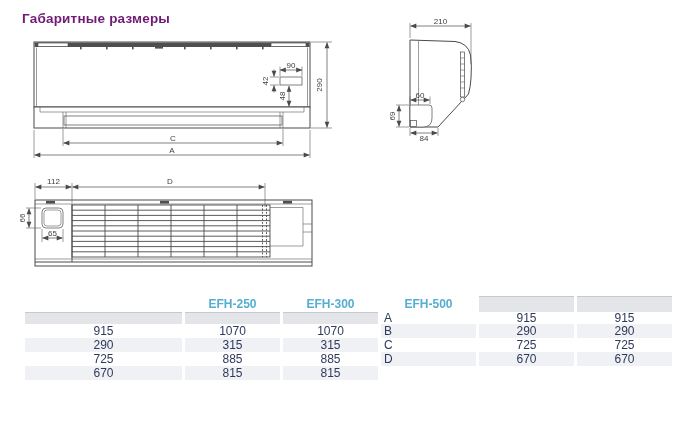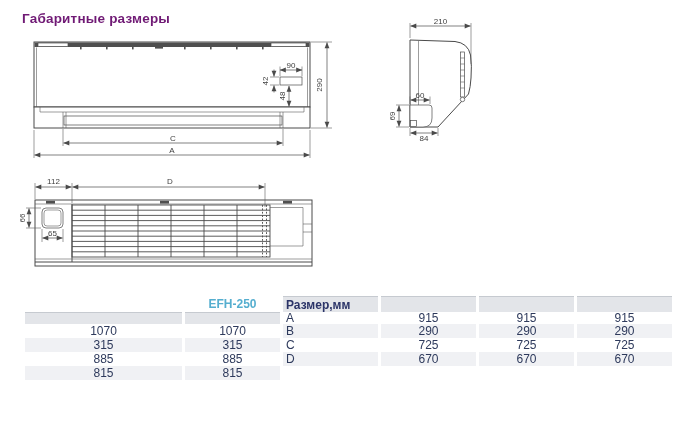--- a/index.html
+++ b/index.html
@@ -199,22 +199,23 @@
     <line class="lt" x1="63" y1="229" x2="63" y2="242"></line>
     <line class="dim" x1="42.5" y1="238" x2="62.5" y2="238"></line>
     <text class="dt" x="52.5" y="235.5" text-anchor="middle">65</text>
   </g>
 </svg>
 
 <div class="dim-table">
 
   <div class="tc th lbl"></div>
   <div class="tc th">EFH-250</div>
-
-  <div class="tc band lbl size-lbl">Размер,мм</div>
+  <div class="tc th">EFH-300</div>
+  <div class="tc th">EFH-500</div>
+
   <div class="tc band"></div>
   <div class="tc band"></div>
   <div class="tc band"></div>
   <div class="tc band"></div>
   <div class="tc band"></div>
 
   <div class="tc lbl">A</div>
   <div class="tc">915</div>
   <div class="tc">915</div>
   <div class="tc">915</div>

